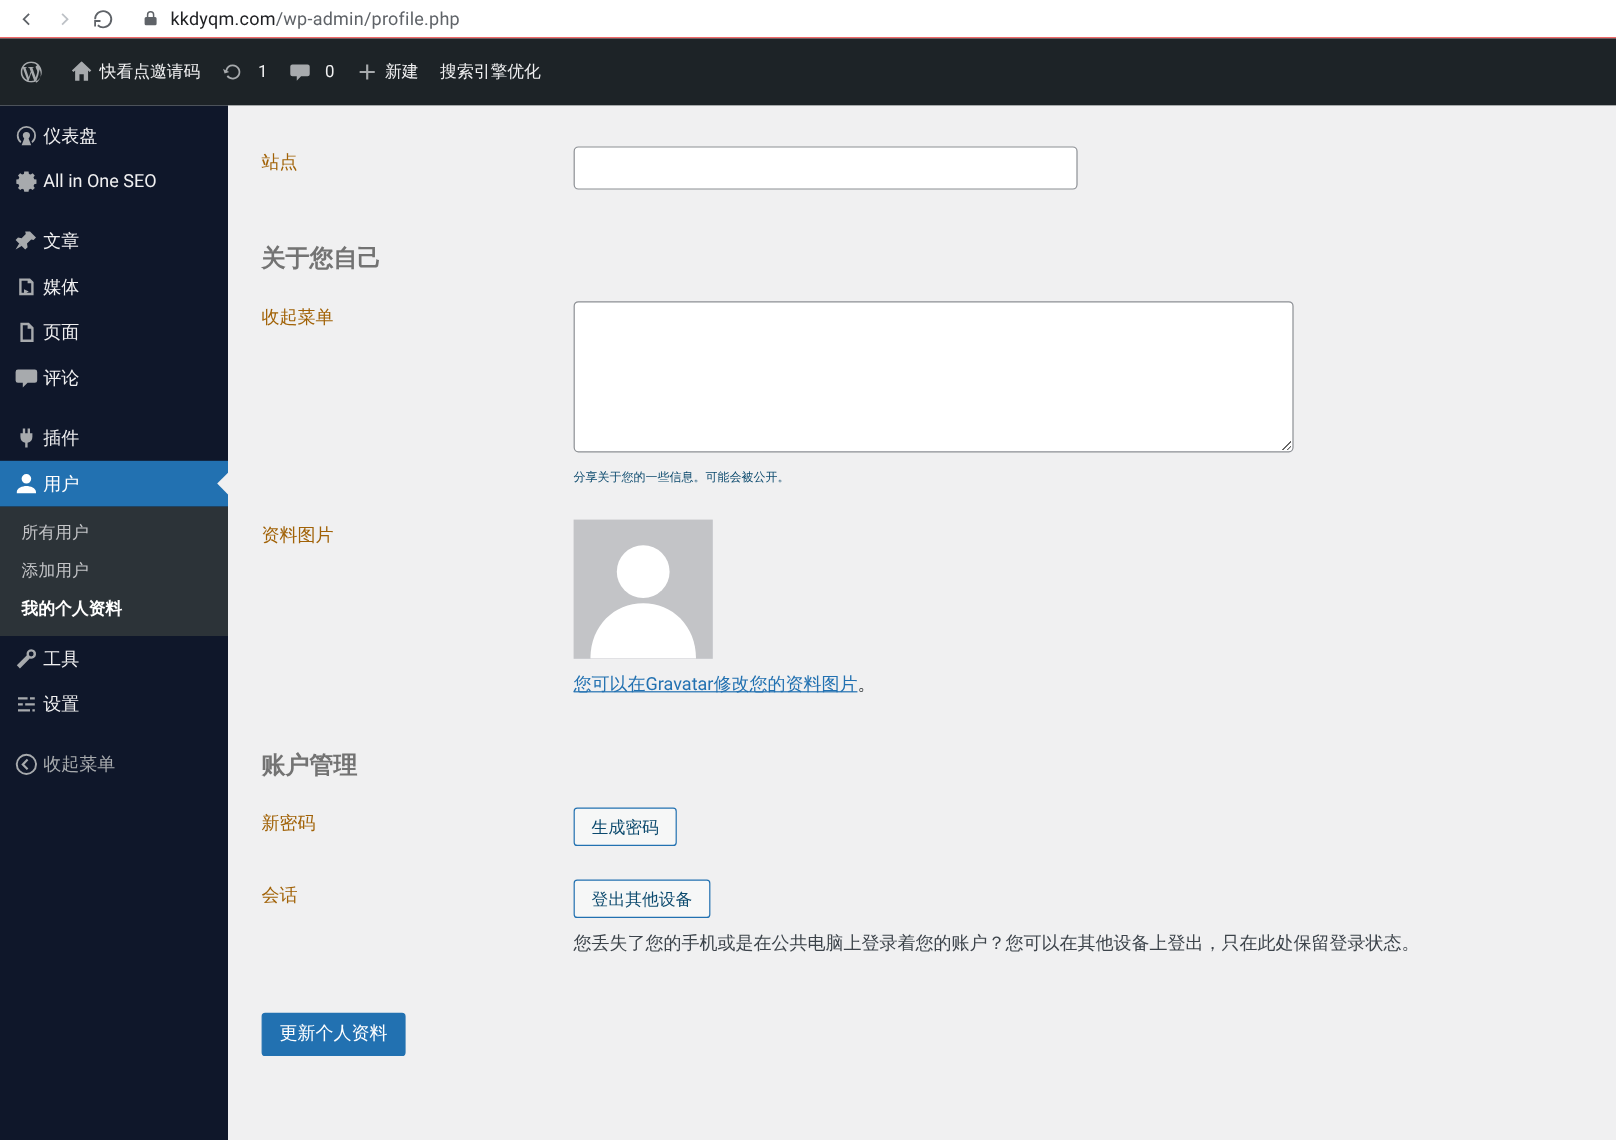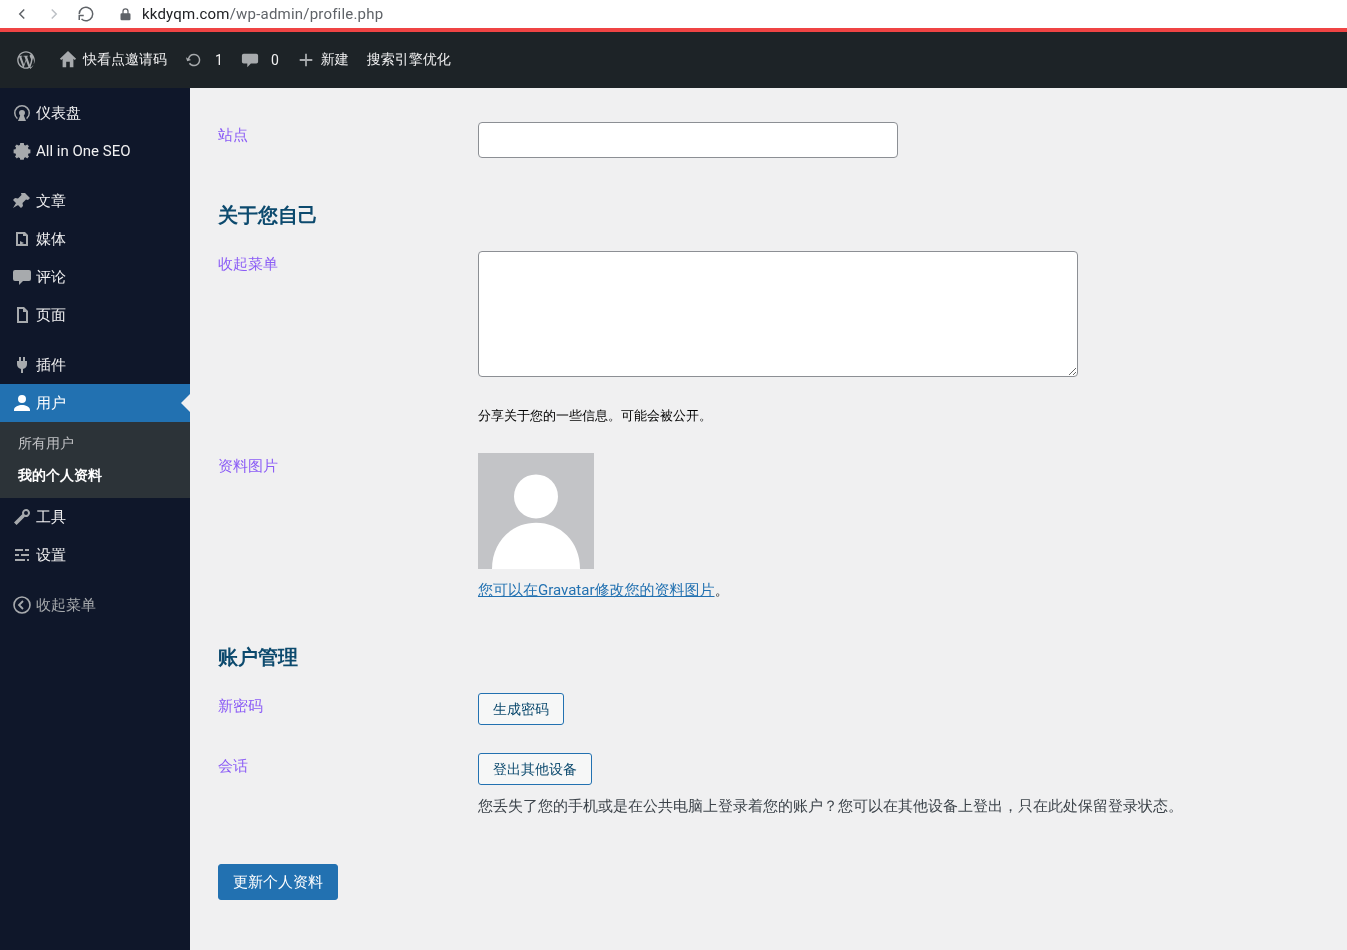--- a/index.html
+++ b/index.html
@@ -1,21 +1,21 @@
 <!DOCTYPE html>
 <html><head>
 <meta charset="utf-8">
 <style>
 * { margin: 0; padding: 0; box-sizing: border-box; }
 html, body { width: 1347px; height: 950px; font-family: -apple-system, BlinkMacSystemFont, "Segoe UI", Roboto, "Helvetica Neue", Arial, "PingFang SC", "Microsoft YaHei", sans-serif; background:#fff; color:#1d2327; }
 
 
 .browser-bar {
   width: 100%; height: 32px; display:flex; align-items:center;
-  background:#fff; border-bottom:4px solid #ef4444; padding:0 6px;
+  background:#fff; border-bottom:1px solid #ef4444; padding:0 6px;
   font-size:15px; color:#5f6368;
 }
 .browser-bar .nav-btn { width:32px; height:28px; display:inline-flex; align-items:center; justify-content:center; color:#5f6368; cursor:pointer; }
 .browser-bar .nav-btn.disabled { color:#bdc1c6; cursor:default;}
 .browser-bar .url-area { display:flex; align-items:center; margin-left:14px; }
 .browser-bar .lock { width:18px; display:inline-flex; justify-content:center; color:#5f6368; margin-right:8px;}
 .browser-bar .url { color:#202124; letter-spacing:0.2px; }
 .browser-bar .url .host { color:#202124;}
 .browser-bar .url .path { color:#5f6368;}
 
@@ -60,35 +60,35 @@
 .collapse-item { color:#a7aaad; }
 
 
 .content {
   flex:1 1 auto; background:#f0f0f1; padding:20px 22px 30px 28px; overflow:auto;
   font-size:15px; color:#1d2327;
 }
 .form-table { width:100%; border-collapse:collapse; }
 .form-table th {
   width:260px; text-align:left; vertical-align:top; font-weight:400;
-  padding:18px 10px 18px 0; font-size:15px; color:#8b5cf6;font-family:Liberation Serif, serif;
+  padding:18px 10px 18px 0; font-size:15px; color:#a16207;font-family:Liberation Serif, serif;
 }
 .form-table td { padding:14px 10px 14px 0; vertical-align:top; }
 .section-head {
-  font-size:20px; font-weight:600; color:#0c4a6e; padding:30px 0 8px 0;
+  font-size:20px; font-weight:600; color:#737373; padding:30px 0 8px 0;
 }
 input.regular-text {
   width:420px; height:36px; border:1px solid #8c8f94; border-radius:4px;
   background:#fff; padding:2px 10px; font-size:15px; color:#2c3338;
 }
 textarea.large-text {
   width:600px; height:126px; border:1px solid #8c8f94; border-radius:4px;
   background:#fff; padding:6px 10px; font-size:15px; color:#2c3338; resize:both;
 }
-.description { color:#000000; font-size:13px; margin-top:26px; }
+.description { color:#0c4a6e; font-size:10px; margin-top:10px; }
 .avatar-box {
   width:116px; height:116px; background:#c3c4c7; display:flex; align-items:flex-end; justify-content:center;
   overflow:hidden;
 }
 .avatar-box svg { width:110px; height:110px; fill:#fff; }
 .gravatar-link { color:#2271b1; text-decoration:underline; font-size:15px; cursor:pointer; }
 .gravatar-row { margin-top:12px; }
 .button-secondary {
   display:inline-block; padding:4px 14px; font-size:14px; line-height:22px;
   background:#f6f7f7; border:1px solid #2271b1; color:#0c4a6e; border-radius:3px; cursor:pointer;
@@ -210,52 +210,53 @@
         <span class="mi-icon">
             <svg viewBox="0 0 20 20">
               <path d="M4 3h9l3 3v11H4zM6 5v10h8V7h-3V5zM8 12l4 2-4 2z"></path>
             </svg>
           </span>
         <span>媒体</span>
       </div>
       <div class="menu-item">
         <span class="mi-icon">
             <svg viewBox="0 0 20 20">
+              <path d="M5 2h7l4 4v12H5zM7 4v12h7V7h-3V4z"></path>
+            </svg>
+          </span>
+        <span>页面</span>
+      </div>
+      <div class="menu-item">
+        <span class="mi-icon">
+            <svg viewBox="0 0 20 20">
               <path d="M3 3h14a2 2 0 0 1 2 2v7a2 2 0 0 1-2 2h-6l-4 4v-4H3a2 2 0 0 1-2-2V5a2 2 0 0 1 2-2z"></path>
             </svg>
           </span>
         <span>评论</span>
-      </div>
-      <div class="menu-item">
-        <span class="mi-icon">
-            <svg viewBox="0 0 20 20">
-              <path d="M5 2h7l4 4v12H5zM7 4v12h7V7h-3V4z"></path>
-            </svg>
-          </span>
-        <span>页面</span>
       </div>
       <div class="menu-sep"></div>
       <div class="menu-item">
         <span class="mi-icon">
             <svg viewBox="0 0 20 20">
               <path d="M7 2h2v4h2V2h2v4h2v3a5 5 0 0 1-4 4.9V18H9v-4.1A5 5 0 0 1 5 9V6h2z"></path>
             </svg>
           </span>
         <span>插件</span>
       </div>
       <div class="menu-item current">
         <span class="mi-icon">
             <svg viewBox="0 0 20 20">
               <path d="M10 10a4 4 0 1 0-4-4 4 4 0 0 0 4 4zm0 2c-3.3 0-8 1.7-8 5v1h16v-1c0-3.3-4.7-5-8-5z"></path>
             </svg>
           </span>
         <span>用户</span>
       </div>
       <div class="submenu">
         <span class="sub-item">所有用户</span>
+        <span class="sub-item">添加用户</span>
         <span class="sub-item current">我的个人资料</span>
       </div>
       <div class="menu-item">
         <span class="mi-icon">
             <svg viewBox="0 0 20 20">
               <path d="M14 2a4 4 0 0 0-3.8 5.2L2 15.4 4.6 18l8.2-8.2A4 4 0 1 0 14 2zm0 2a2 2 0 1 1-2 2 2 2 0 0 1 2-2z"></path>
             </svg>
           </span>
         <span>工具</span>
       </div>

